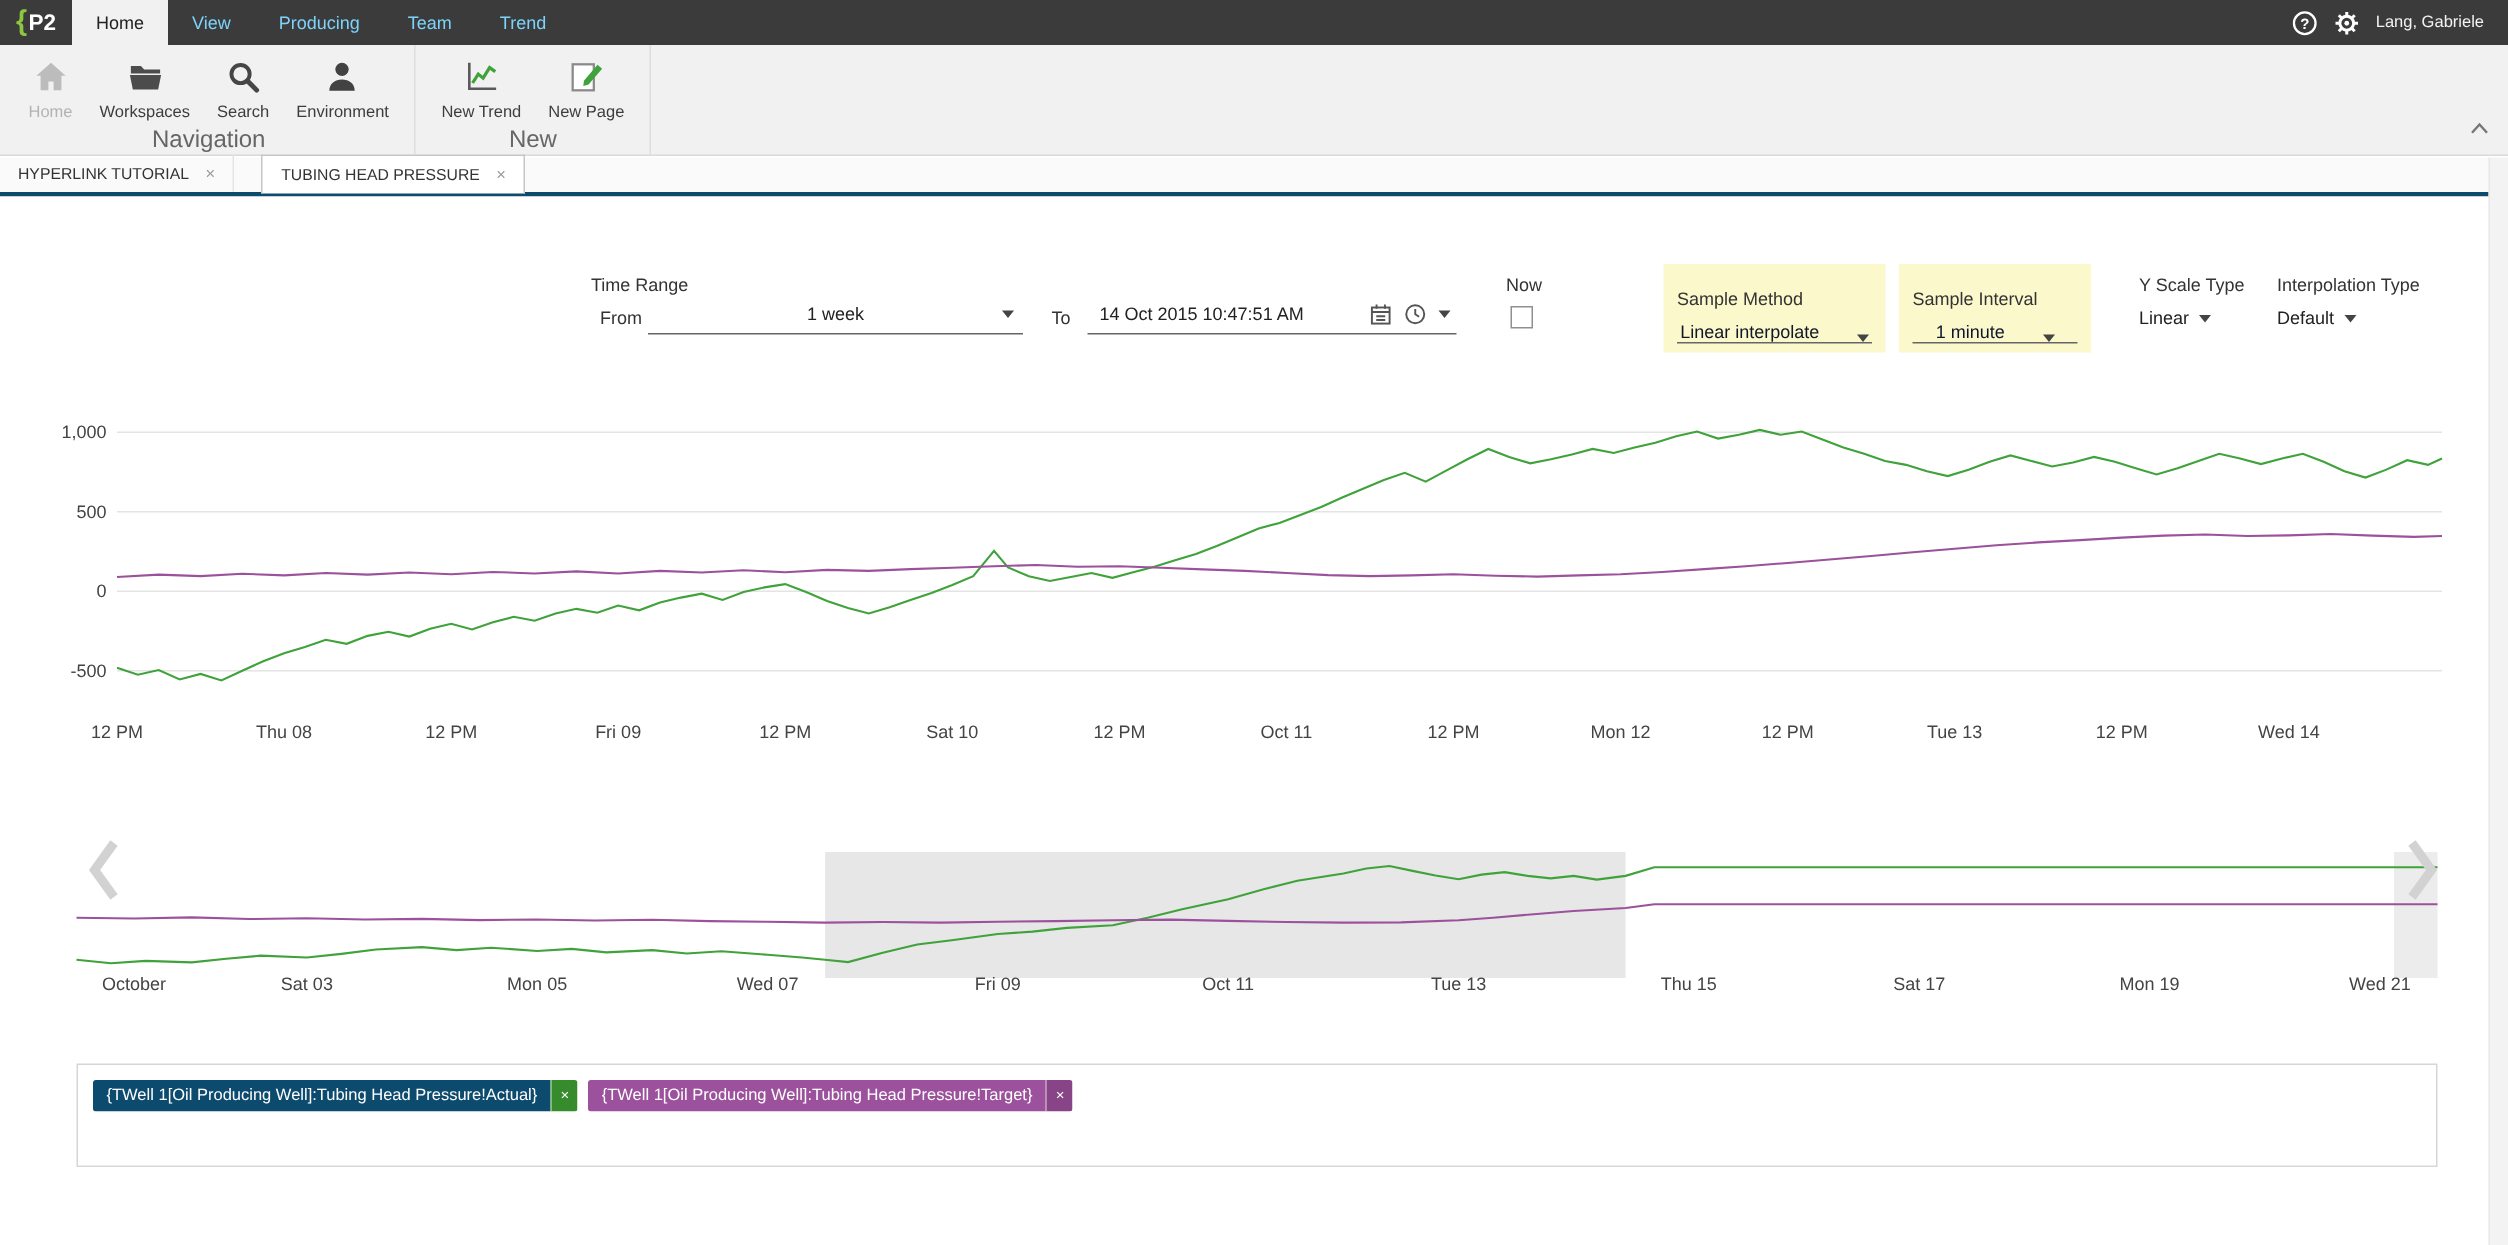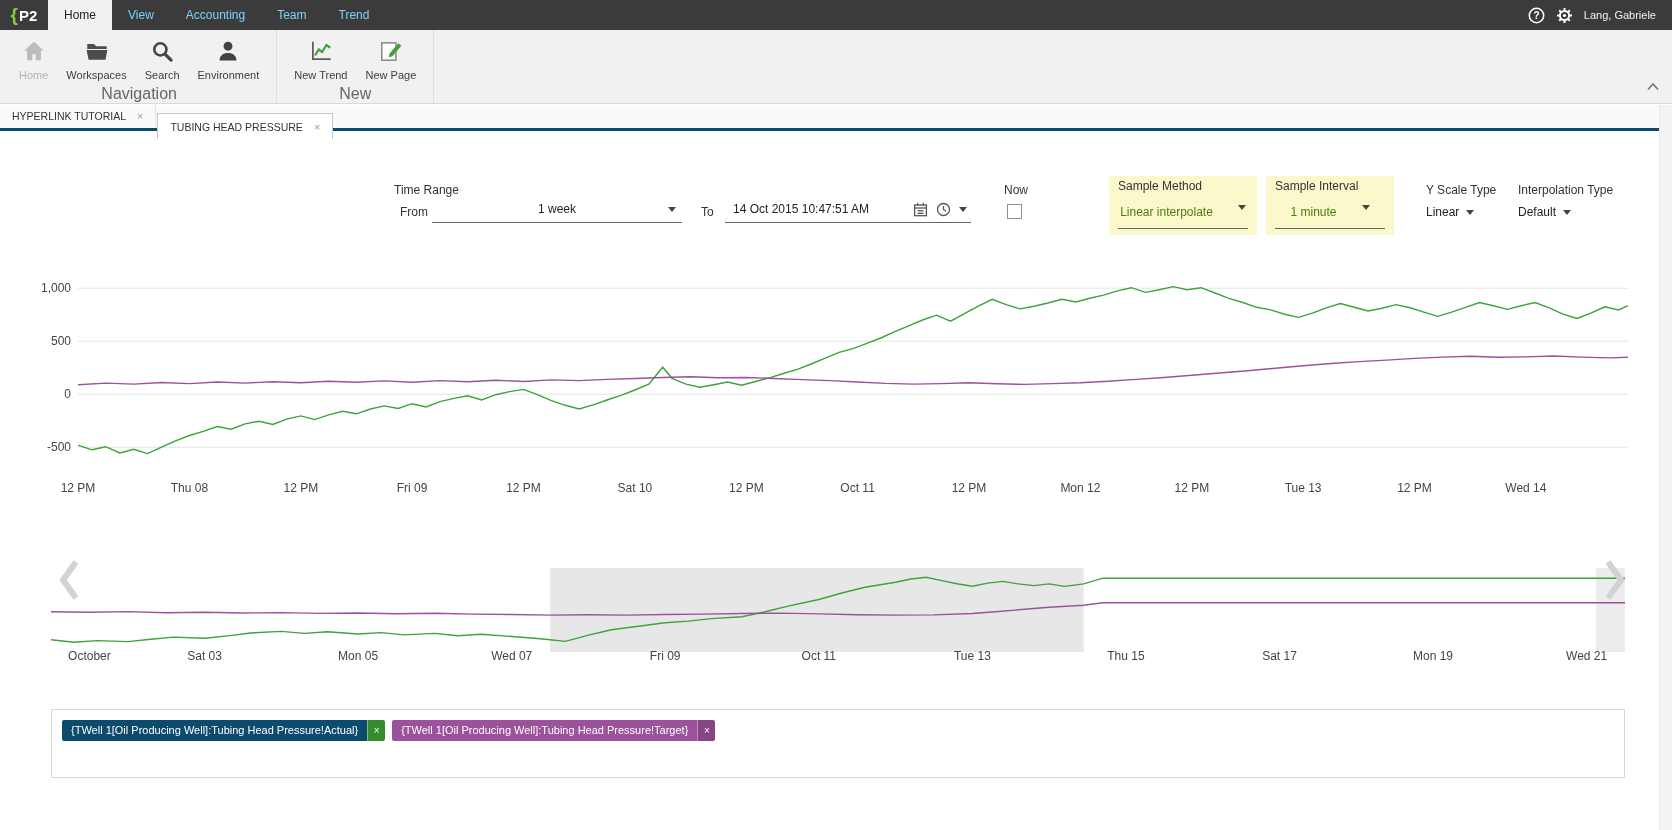--- a/index.html
+++ b/index.html
@@ -26,37 +26,37 @@
   .rbtn svg { width:26px; height:26px; }
   .rbtn.disabled { color:#b3b3b3; cursor:default; }
   .rg-label { text-align:center; font-size:16px; color:#666; padding:1px 0 23px; }
   .ribbon-collapse { position:absolute; right:10px; bottom:6px; cursor:pointer; padding:2px; }
 
   
   .tabstrip { position:absolute; top:105px; left:0; right:0; height:26px; background:#fafafa; border-bottom:3px solid #0c4a6e; display:flex; align-items:flex-end; }
   .dtab { display:inline-flex; align-items:center; gap:11px; height:25px; padding:0 12px; font-size:10.5px; color:#333; cursor:pointer; position:relative; }
   .dtab:not(.active) { border-right:1px solid #e5e5e5; }
   .dtab .tclose { color:#999; font-size:11px; cursor:pointer; }
-  .dtab.active { background:#fff; border:1px solid #c6c6c6; border-bottom:none; height:26px; top:11px; margin-left:1px; z-index:2; }
+  .dtab.active { background:#fff; border:1px solid #c6c6c6; border-bottom:none; height:26px; top:1px; margin-left:18px; z-index:2; }
 
   
   .content { position:absolute; top:131px; left:0; right:0; bottom:0; background:#fff; }
 
   .ctl { position:absolute; font-size:12px; color:#333; white-space:nowrap; }
   .underline-select { position:absolute; height:28px; border-bottom:1px solid #666; display:flex; align-items:center; justify-content:center; gap:8px; font-size:12px; color:#222; cursor:pointer; }
   .dd-arrow { width:0; height:0; border-left:4px solid transparent; border-right:4px solid transparent; border-top:5px solid #444; display:inline-block; }
   #from-select { left:432px; top:64px; width:250px; }
   #to-field { left:725px; top:64px; width:246px; justify-content:flex-start; padding:0 64px 0 8px; }
   #to-field .field-icons { position:absolute; right:4px; bottom:5px; display:flex; align-items:center; gap:8px; }
   #now-checkbox { position:absolute; left:1007px; top:73px; width:15px; height:15px; border:1px solid #8f8f8f; background:#fff; cursor:pointer; }
   .hl-box { position:absolute; top:45px; height:59px; background:#fbf8cb; }
   #sm-box { left:1109px; width:148px; }
   #si-box { left:1266px; width:128px; }
-  .hl-label { position:absolute; left:9px; top:3px; font-size:12px; color:#333; }
-  .hl-select { position:absolute; left:9px; right:9px; top:29px; height:24px; border-bottom:1px solid #666; display:flex; align-items:flex-start; justify-content:center; gap:25px; font-size:12px; color:#4d7c0f; cursor:pointer; }
+  .hl-label { position:absolute; left:9px; top:16px; font-size:12px; color:#333; }
+  .hl-select { position:absolute; left:9px; right:9px; top:29px; height:24px; border-bottom:1px solid #666; display:flex; align-items:flex-end; justify-content:center; gap:25px; font-size:12px; color:#0f172a; cursor:pointer; }
   .plain-select { position:absolute; display:flex; align-items:center; gap:7px; font-size:12px; color:#222; cursor:pointer; }
 
   #main-chart-wrap { position:absolute; left:40px; top:133px; width:1590px; height:240px; }
   #nav-chart-wrap { position:absolute; left:40px; top:423px; width:1590px; height:120px; }
   svg text { font-family:"Liberation Sans", sans-serif; }
   .nav-chevron { position:absolute; top:427px; cursor:pointer; }
   #nav-chevron-left { left:56px; }
   #nav-chevron-right { left:1602px; }
 
   #tagbox { position:absolute; left:51px; top:578px; width:1574px; height:69px; border:1px solid #d6d6d6; background:#fff; padding:10px; display:flex; align-items:flex-start; gap:7px; }
@@ -72,21 +72,21 @@
 <div class="stage">
 
   <header class="topbar">
     <div class="logo">
       <span class="brace">{</span>
         <span>P2</span>
     </div>
     <nav class="menu">
       <div class="menu-item active">Home</div>
       <div class="menu-item">View</div>
-      <div class="menu-item">Accounting</div>
+      <div class="menu-item">Producing</div>
       <div class="menu-item">Team</div>
       <div class="menu-item">Trend</div>
     </nav>
     <div class="topbar-right">
       <svg class="tb-icon" width="17" height="17" viewBox="0 0 17 17">
         <circle cx="8.5" cy="8.5" r="7.2" fill="none" stroke="#fff" stroke-width="1.5"></circle>
         <text x="8.5" y="12.2" text-anchor="middle" font-size="10" font-weight="bold" fill="#fff">?</text>
       </svg>
       <svg class="tb-icon" width="17" height="17" viewBox="0 0 17 17">
         <g stroke="#fff" stroke-width="2">

